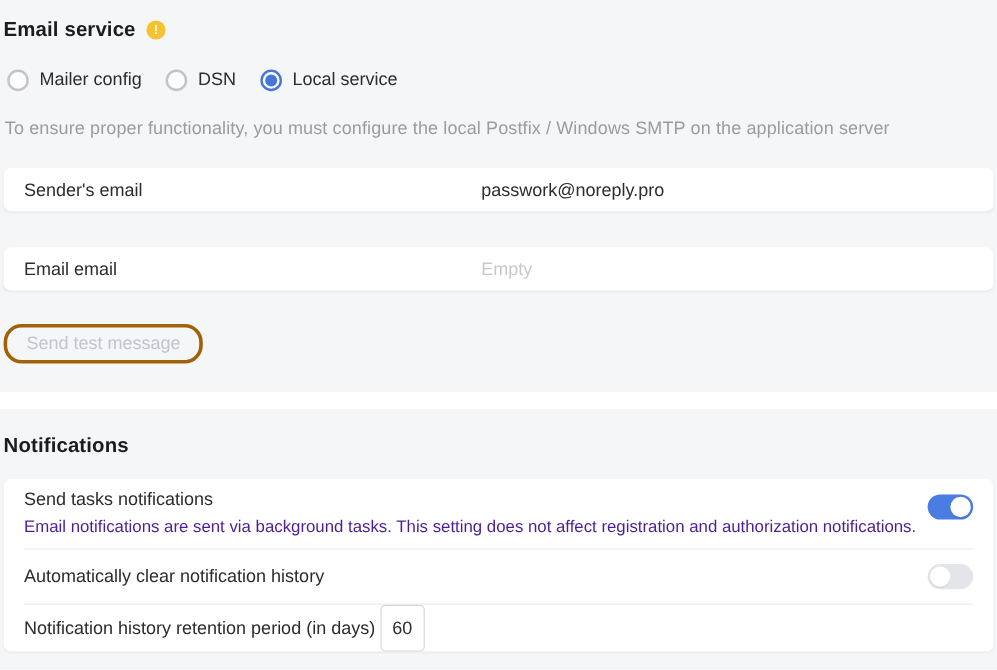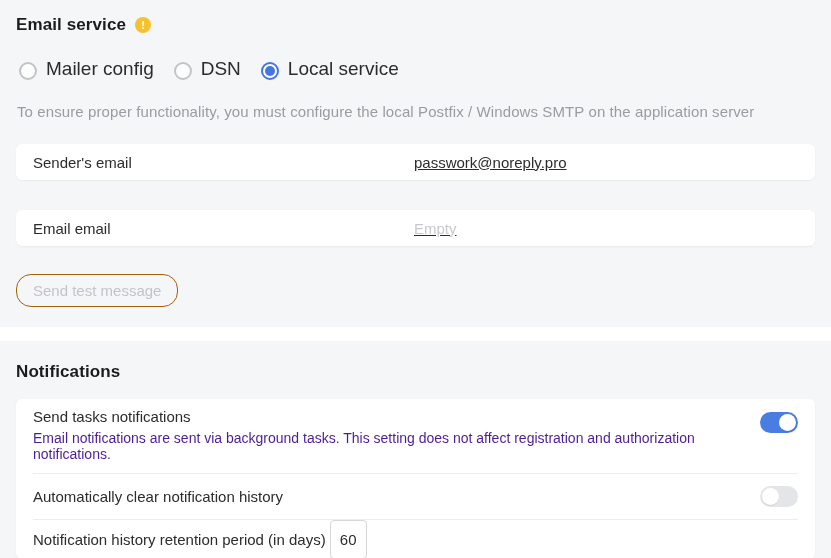--- a/index.html
+++ b/index.html
@@ -6,21 +6,21 @@
   html, body { margin: 0; padding: 0; }
   body {
     width: 831px; height: 558px;
     background: #ffffff;
     font-family: "Liberation Sans", sans-serif;
     color: #2c2c2e;
     overflow: hidden;
   }
   .panel {
     background: #f5f6f8;
-    padding: 0 16px;
+    padding: 0 3px;
   }
   .panel-email { height: 327px; }
   .section-gap { height: 14px; background: #ffffff; }
   .panel-notif { height: 217px; }
 
   .panel-header {
     display: flex; align-items: center; gap: 9px;
     padding-top: 15px;
   }
   .panel-title {
@@ -30,22 +30,22 @@
   .warn-icon {
     width: 16px; height: 16px; border-radius: 50%;
     background: #f6c22e; color: #ffffff;
     font-size: 11px; font-weight: bold; line-height: 16px;
     display: inline-flex; align-items: center; justify-content: center;
     user-select: none;
   }
 
   .radio-row { display: flex; align-items: center; margin-top: 23px; margin-left: 3px; }
   .radio-item {
-    display: flex; align-items: flex-end; gap: 9px;
-    margin-right: 20px; font-size: 19px; color: #2c2c2e; cursor: pointer;
+    display: flex; align-items: flex-start; gap: 9px;
+    margin-right: 20px; font-size: 15px; color: #2c2c2e; cursor: pointer;
   }
   .radio-circle {
     width: 18px; height: 18px; border-radius: 50%;
     border: 2px solid #c3c4c8; background: #fdfdfd; position: relative; flex-shrink: 0;
   }
   .radio-item.selected .radio-circle { border-color: #4576e0; background: #ffffff; }
   .radio-item.selected .radio-circle::after {
     content: ""; position: absolute; left: 2px; top: 2px; right: 2px; bottom: 2px;
     border-radius: 50%; background: #4576e0;
   }
@@ -57,27 +57,27 @@
   .field-card {
     margin-top: 24px; height: 36px;
     background: #ffffff; border-radius: 6px;
     display: flex; align-items: center; padding: 0 17px;
     box-shadow: 0 1px 2px rgba(25,30,45,0.06);
   }
   .field-card + .field-card { margin-top: 30px; }
   .field-label { width: 381px; flex-shrink: 0; font-size: 15px; color: #2c2c2e; }
   .field-input {
     flex: 1; border: none; outline: none; background: transparent;
-    font-family: inherit; font-size: 15px; color: #2c2c2e; padding: 0; text-decoration: underline;
+    font-family: inherit; font-size: 15px; color: #2c2c2e; padding: 0;
   }
   .field-input::placeholder { color: #c8c9ce; }
 
   .btn-send {
     margin-top: 28px; height: 33px; padding: 0 16px;
-    background: transparent; border: 1px solid #a16207; border-radius: 15px;
+    background: transparent; border: 3px solid #a16207; border-radius: 15px;
     font-family: inherit; font-size: 15px; color: #c2c4c9; cursor: default;
   }
 
   .panel-notif .panel-title { padding-top: 21px; display: block; }
 
   .notif-card {
     margin-top: 17px; background: #ffffff; border-radius: 6px;
     padding: 0 17px; box-shadow: 0 1px 2px rgba(25,30,45,0.06);
   }
   .nrow { display: flex; align-items: center; justify-content: space-between; }

